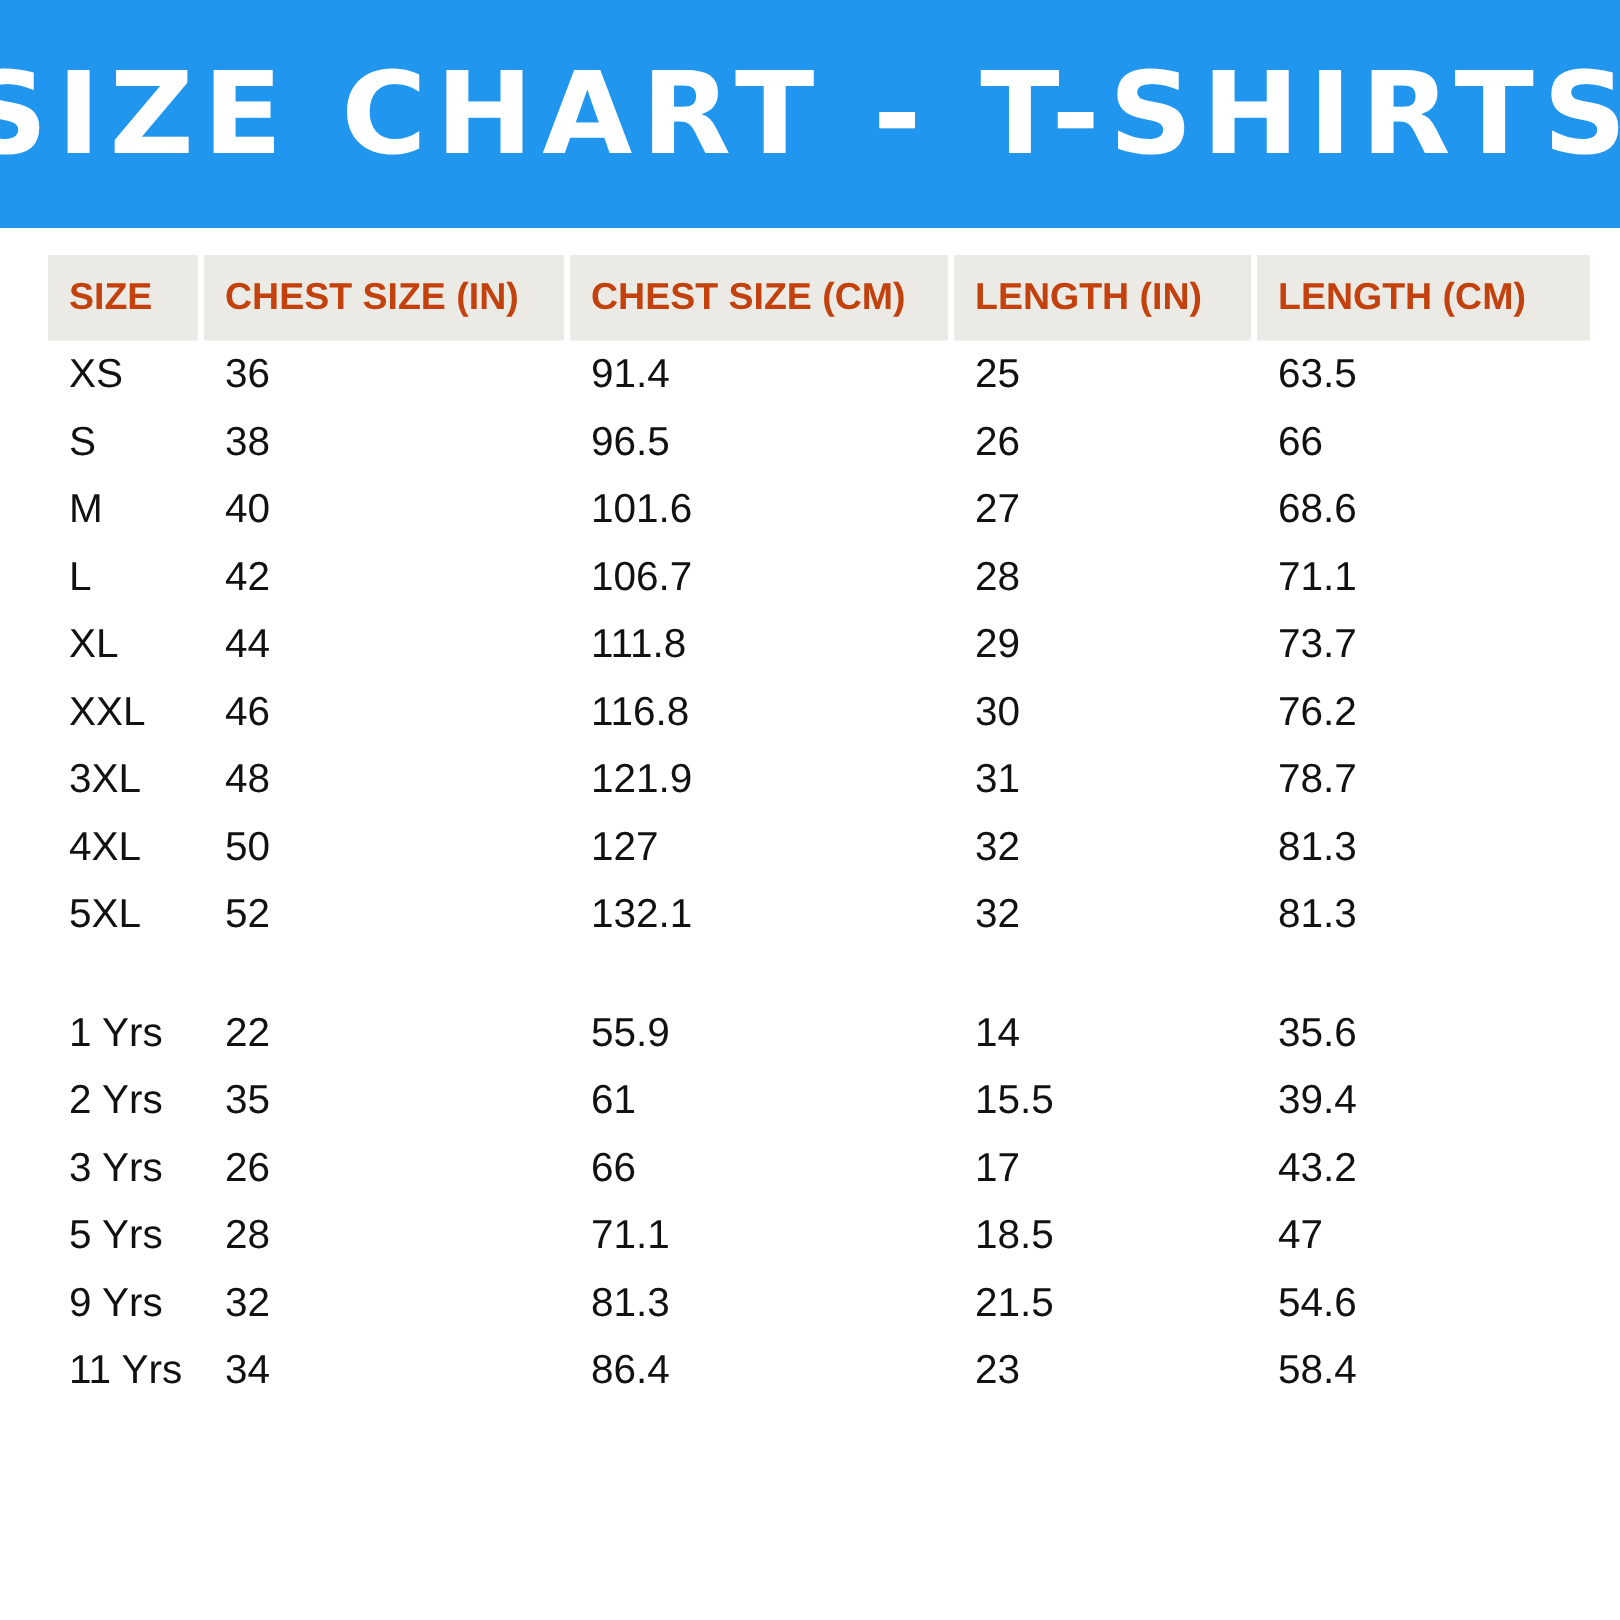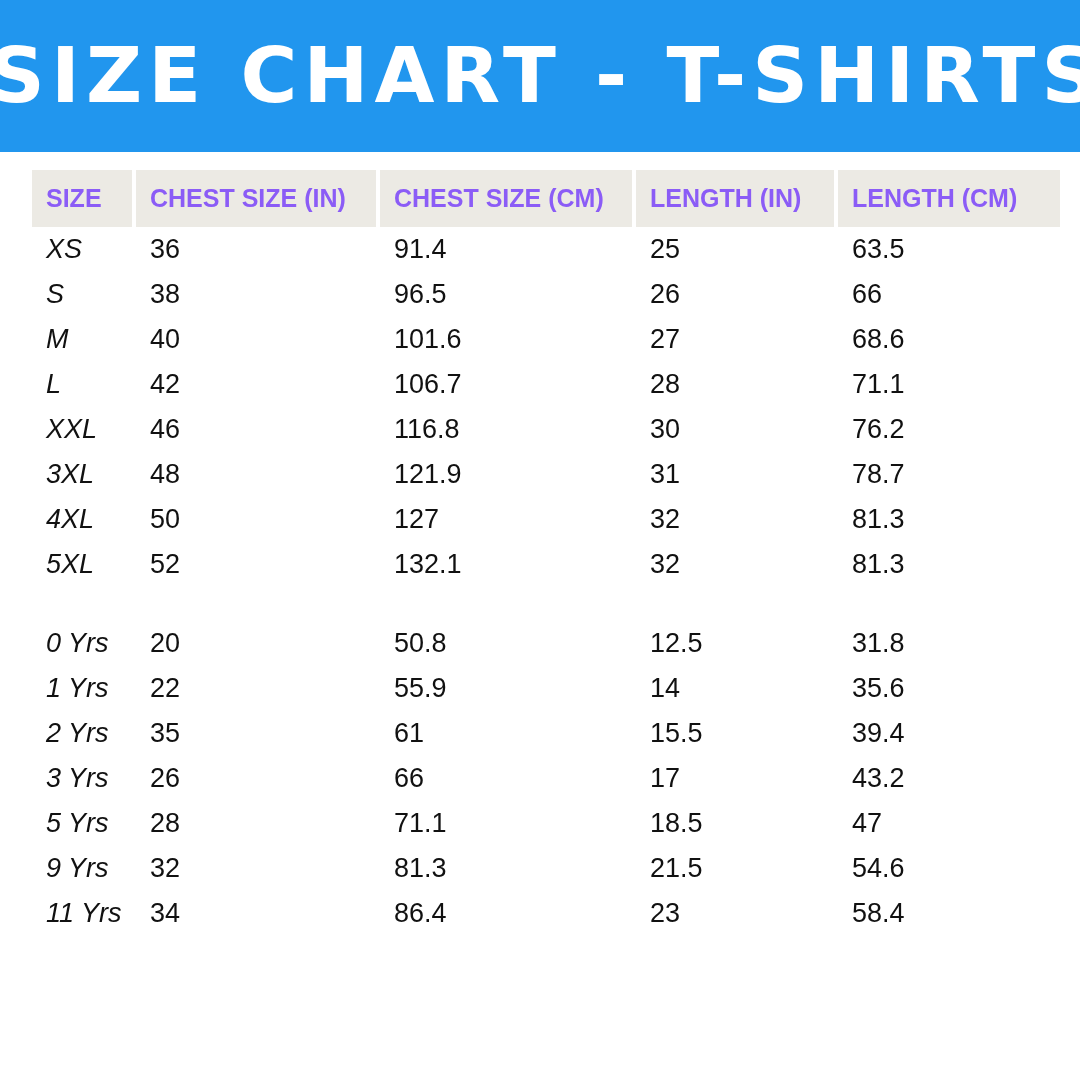--- a/index.html
+++ b/index.html
@@ -19,21 +19,21 @@
     height: 1080px;
     background: #ffffff;
     display: flex;
     flex-direction: column;
   }
   .header-bar {
     background: #2196ee;
     height: 152px;
     display: flex;
     align-items: center;
-    justify-content: flex-start;
+    justify-content: flex-end;
     flex: 0 0 auto;
   }
   .header-title {
     color: #ffffff;
     font-family: "DejaVu Sans", sans-serif;
     font-weight: bold;
     font-size: 76px;
     letter-spacing: 6px;
     text-align: center;
     line-height: 1;
@@ -46,42 +46,42 @@
     box-sizing: border-box;
   }
   table.size-table {
     width: 100%;
     border-collapse: separate;
     border-spacing: 4px 0;
     table-layout: fixed;
   }
   table.size-table th {
     background: #eceae4;
-    color: #8b5cf6;
+    color: #c2410c;
     font-size: 25px;
     font-weight: bold;
     text-align: left;
     padding: 14px 14px 14px 14px;
     vertical-align: middle;
     white-space: nowrap;
   }
   col.c0 { width: 100px; }
   col.c1 { width: 240px; }
   col.c2 { width: 252px; }
   col.c3 { width: 198px; }
   col.c4 { width: 222px; }
 
   table.size-table td {
     font-size: 27px;
     color: #111111;
     padding: 7px 14px;
     vertical-align: middle;
     white-space: nowrap;
   }
-  td.col-size { padding-left: 22px; font-style: italic; }
+  td.col-size { padding-left: 22px; }
   td.col-val { padding-left: 18px; }
   tr.spacer-row td {
     height: 34px;
     padding: 0;
   }
 </style>
 </head>
 <body>
 
 <div class="page">
@@ -131,20 +131,27 @@
           <td class="col-val">68.6</td>
         </tr>
         <tr>
           <td class="col-size">L</td>
           <td class="col-val">42</td>
           <td class="col-val">106.7</td>
           <td class="col-val">28</td>
           <td class="col-val">71.1</td>
         </tr>
         <tr>
+          <td class="col-size">XL</td>
+          <td class="col-val">44</td>
+          <td class="col-val">111.8</td>
+          <td class="col-val">29</td>
+          <td class="col-val">73.7</td>
+        </tr>
+        <tr>
           <td class="col-size">XXL</td>
           <td class="col-val">46</td>
           <td class="col-val">116.8</td>
           <td class="col-val">30</td>
           <td class="col-val">76.2</td>
         </tr>
         <tr>
           <td class="col-size">3XL</td>
           <td class="col-val">48</td>
           <td class="col-val">121.9</td>
@@ -168,27 +175,20 @@
         <tr class="spacer-row">
           <td></td>
           <td></td>
           <td></td>
           <td></td>
           <td></td>
         </tr>
       </tbody>
       <tbody>
         <tr>
-          <td class="col-size">0 Yrs</td>
-          <td class="col-val">20</td>
-          <td class="col-val">50.8</td>
-          <td class="col-val">12.5</td>
-          <td class="col-val">31.8</td>
-        </tr>
-        <tr>
           <td class="col-size">1 Yrs</td>
           <td class="col-val">22</td>
           <td class="col-val">55.9</td>
           <td class="col-val">14</td>
           <td class="col-val">35.6</td>
         </tr>
         <tr>
           <td class="col-size">2 Yrs</td>
           <td class="col-val">35</td>
           <td class="col-val">61</td>

